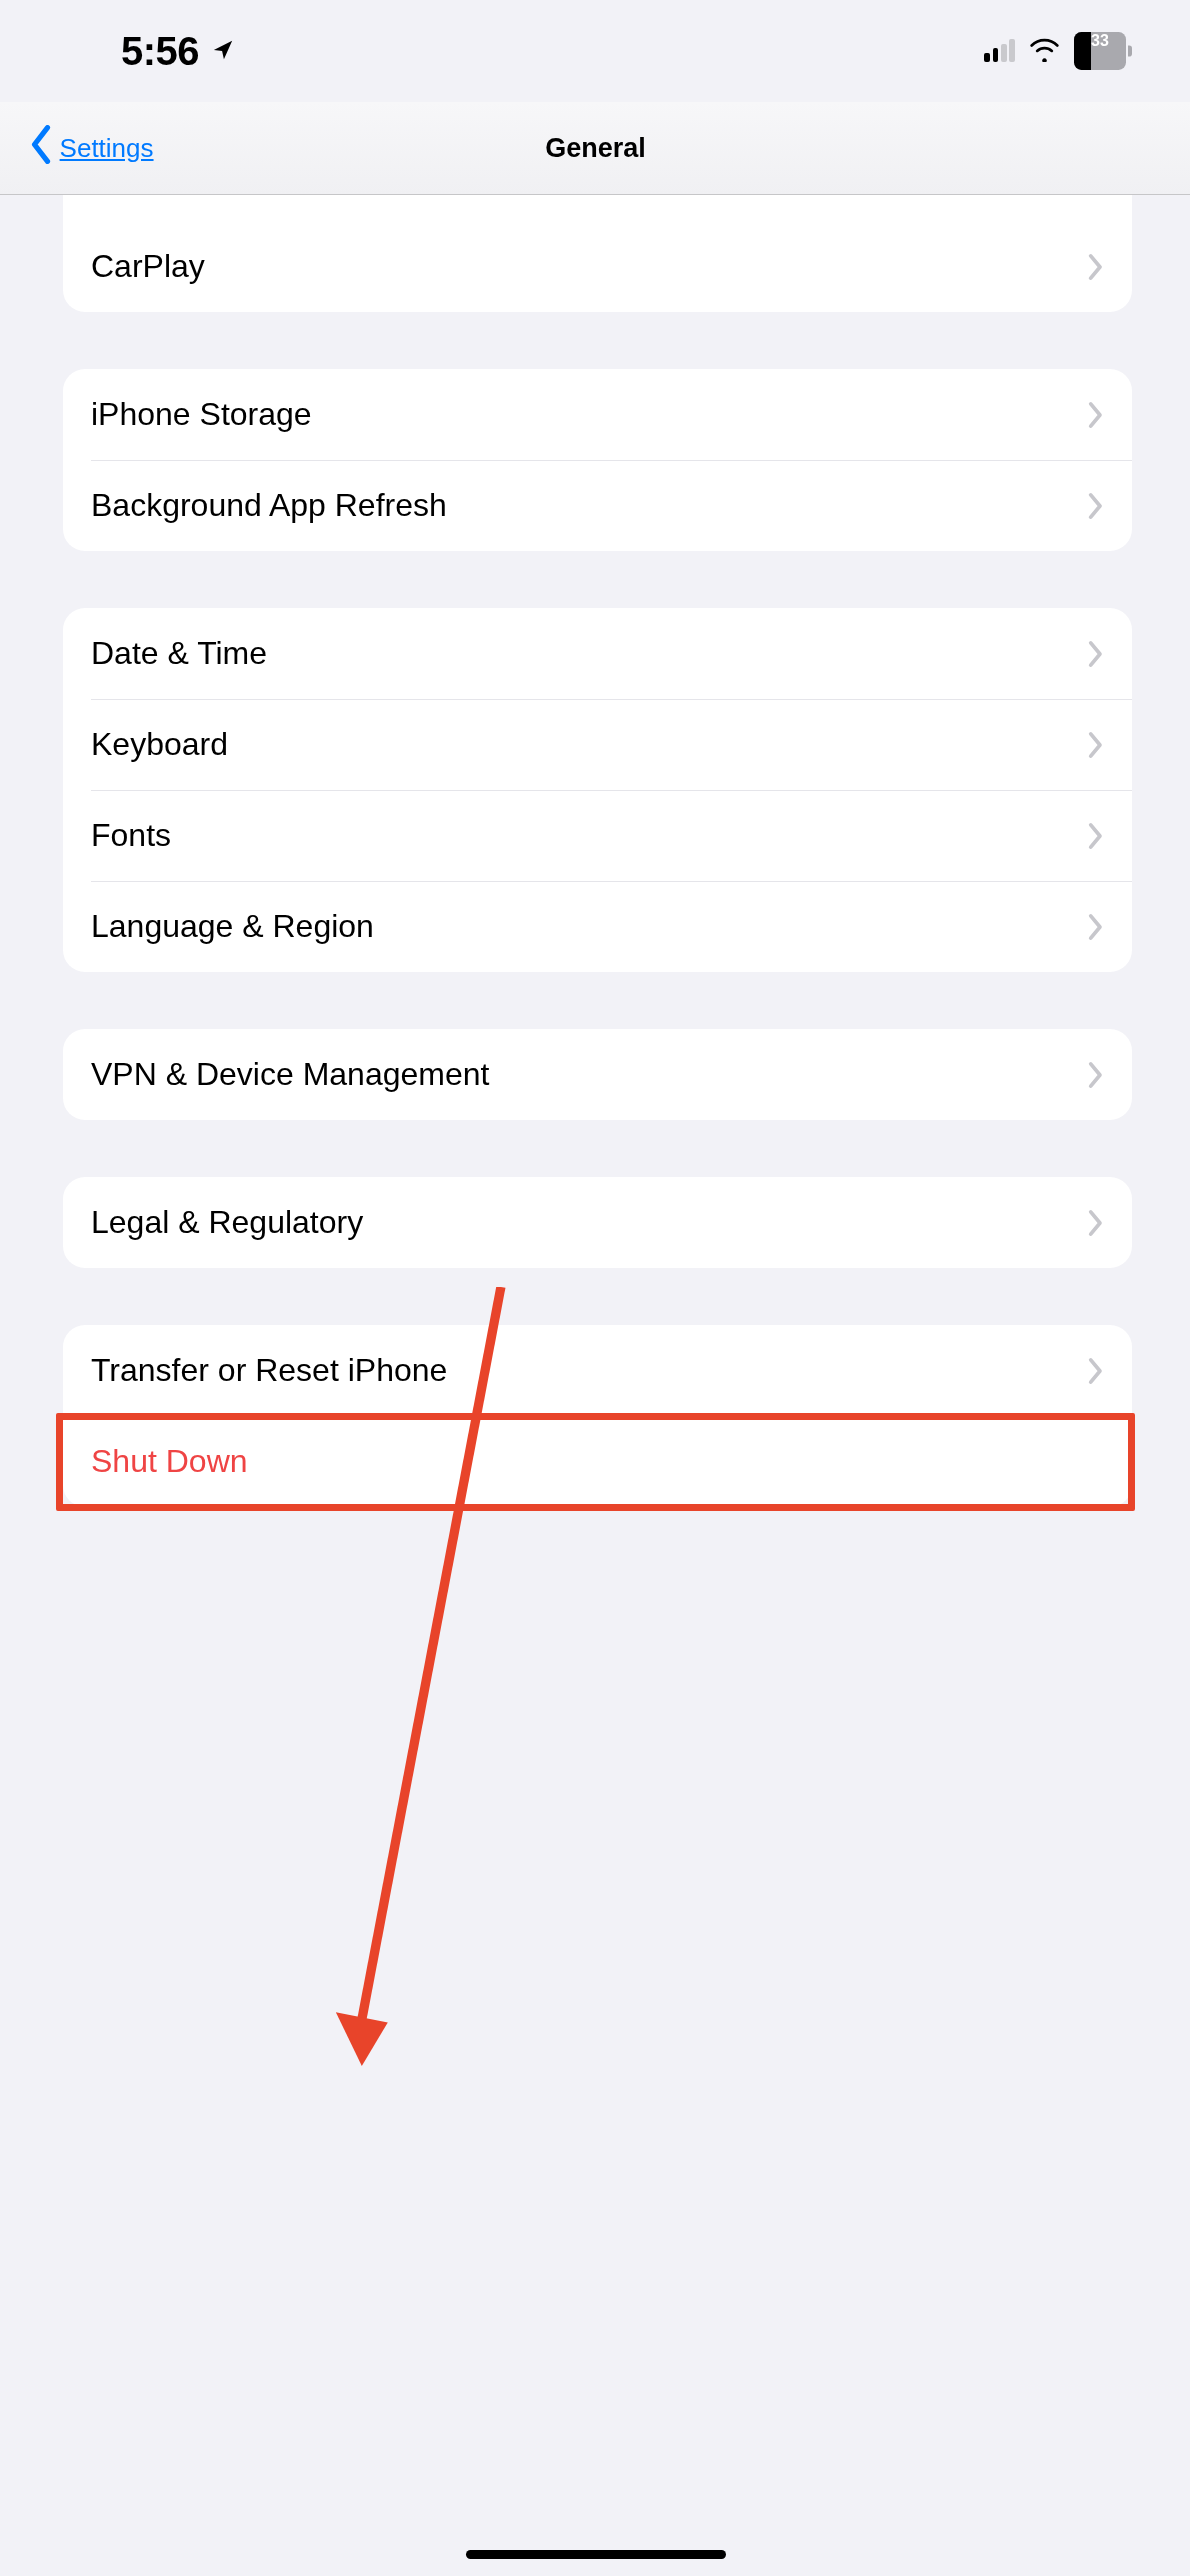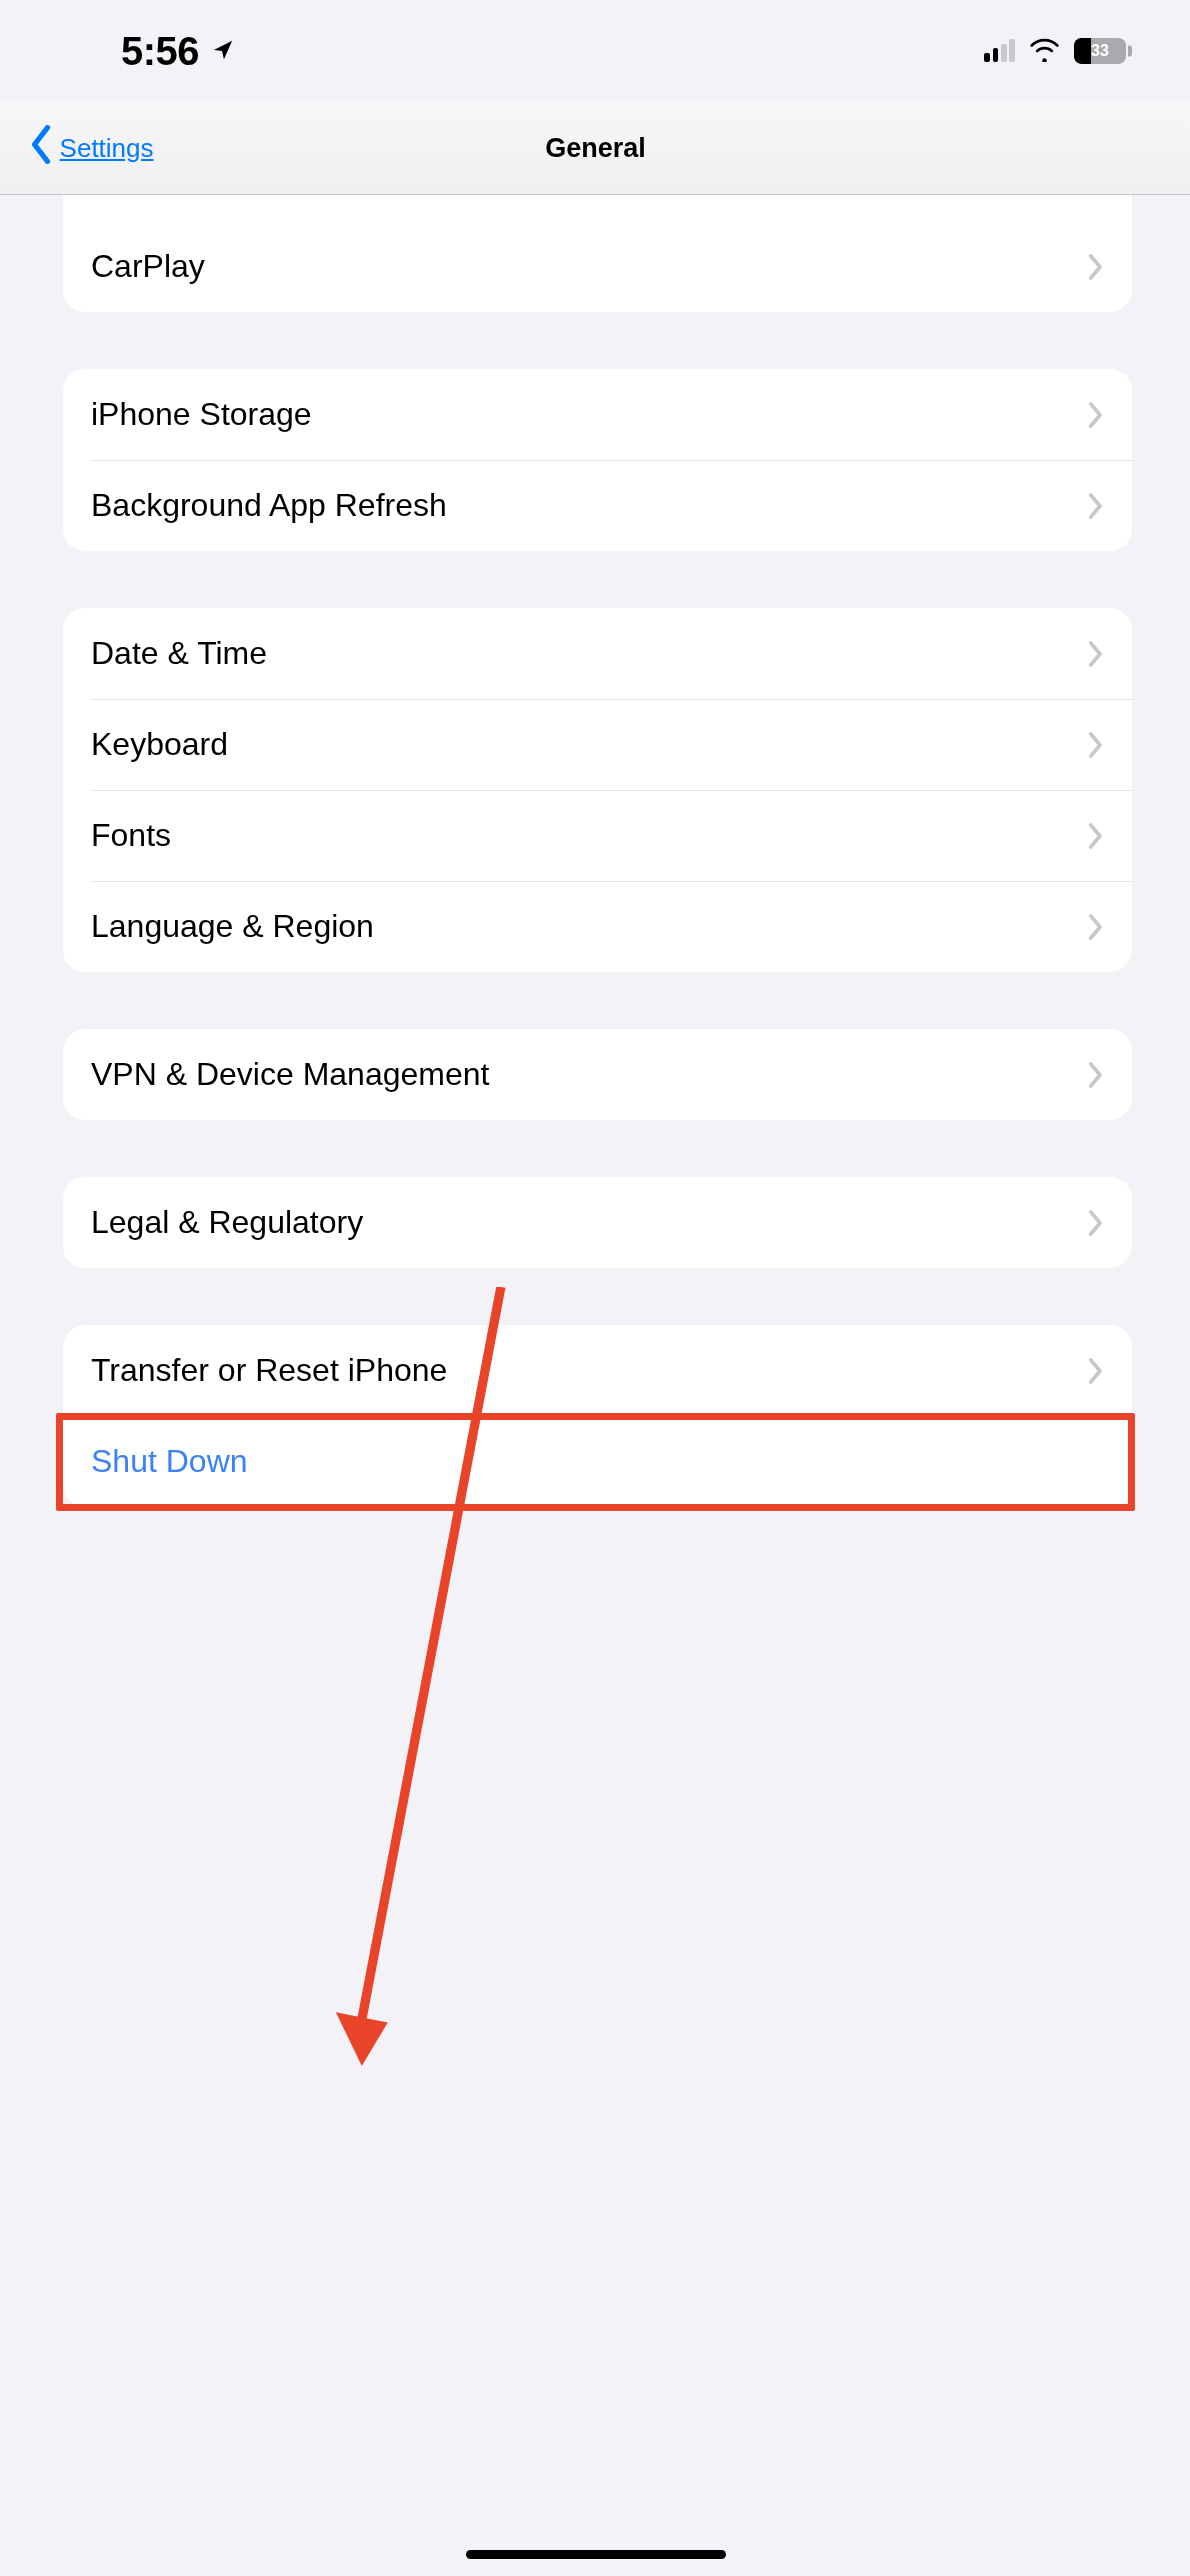--- a/index.html
+++ b/index.html
@@ -29,23 +29,23 @@
   .cell-bars span.on { background: #000; }
   .cell-bars span:nth-child(1){height:9.3px}
   .cell-bars span:nth-child(2){height:14px}
   .cell-bars span:nth-child(3){height:18.5px}
   .cell-bars span:nth-child(4){height:23px}
 
   .wifi-svg { width: 33px; height: 24px; }
 
   
   .battery2 {
-    position: relative; width: 52px; height: 26px;
+    position: relative; width: 52px; height: 38px;
     background: #a9a9ae; border-radius: 7.4px;
-    display:flex; align-items:center;
+    display:flex; 
   }
   .battery2::after{
     content:""; position:absolute; right:-5.6px; top:50%; transform:translateY(-50%);
     width:3.7px; height:11px; background:#a9a9ae; border-radius:0 2.8px 2.8px 0;
   }
   .battery2 .fill{ position:absolute; left:0; top:0; bottom:0; width:33%; background:#000; border-radius:7.4px 0 0 7.4px;}
   .battery2 .num{ position:relative; z-index:1; width:100%; text-align:center; font-size:16px; font-weight:700; color:#fff;}
 
   
   .nav-bar {
@@ -92,21 +92,21 @@
     position: relative;
   }
   .row + .row::before {
     content: "";
     position: absolute; left: 28px; right: 0; top: 0;
     height: 0.9px; background: #e5e5ea;
   }
   .row-label { flex: 1; }
   .row-chevron svg { width: 16.7px; height: 28px; }
   .row-chevron { color: #c7c7cc; display:flex; align-items:center; }
-  .row.link .row-label { color: #3b82f6; }
+  .row.link .row-label { color: #ef4444; }
 
   .spacer-top { height: 26px; } 
 
   
   .annotation-arrow {
     position: absolute;
     left: 334px; top: 1287px;
     width: 204px; height: 779px;
     pointer-events: none;
   }

